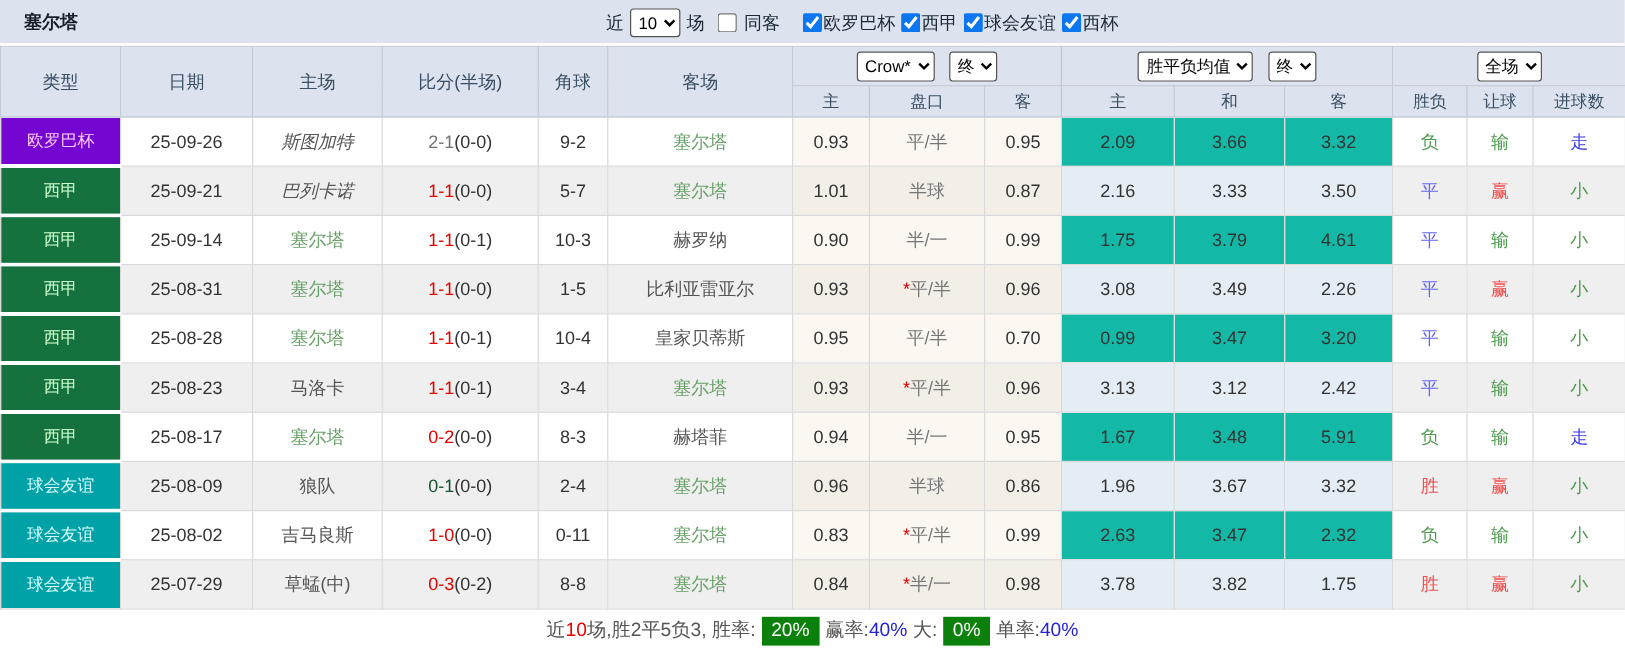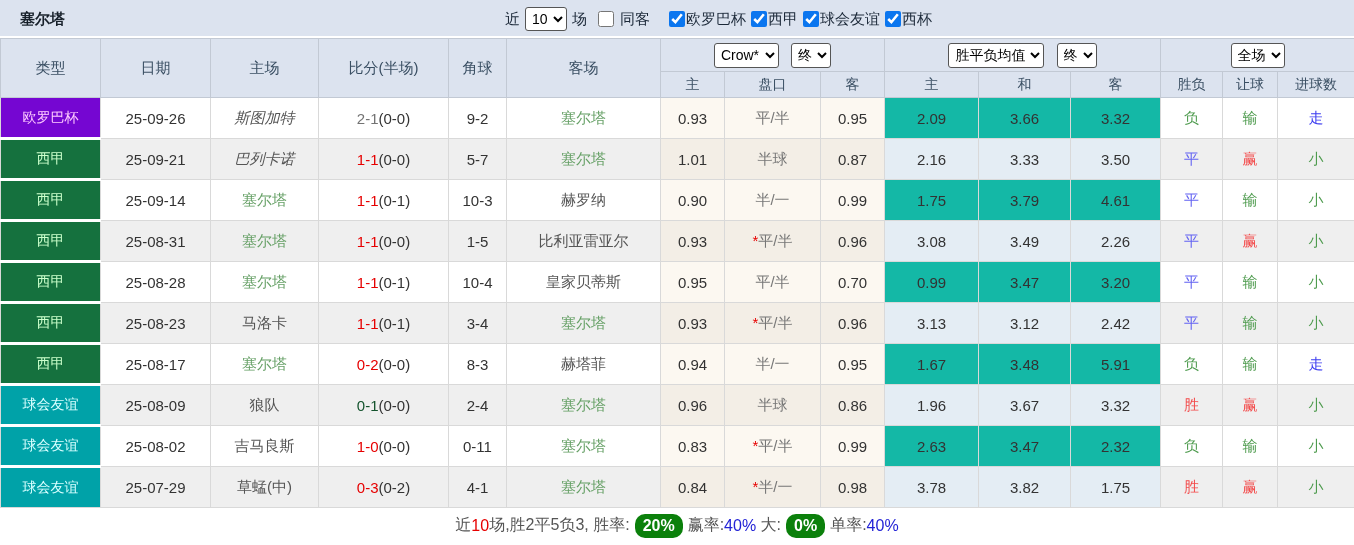--- a/index.html
+++ b/index.html
@@ -30,21 +30,21 @@
   tbody tr:nth-child(even) td.lblue { background:#E4EDF4; }
   td.type-cell { font-size:14px; border-bottom:3px solid #fff; }
   tbody tr:last-child td.type-cell { border-bottom:1px solid #D9D9D9; }
   .goals { }
   .half { color:#333; }
   .star { }
   td.handicap { color:#777; }
 
   
   .footer { height:35px; display:flex; align-items:center; justify-content:center; font-size:16px; color:#555; white-space:pre; }
-  .badge { color:#fff; font-weight:bold; padding:3px 8px; margin:0 5px;border-radius:10px; }
+  .badge { color:#fff; font-weight:normal; padding:3px 8px; margin:0 5px; }
 </style>
 </head>
 <body>
 
 <div class="topbar">
   <span class="team-title">塞尔塔</span>
   <div class="filters">
     <span>近</span>
     <select>
       <option>10</option>
@@ -273,21 +273,21 @@
         <td class="lblue">2.32</td>
         <td class="plain" style="color: rgb(78, 155, 78);">负</td>
         <td class="plain" style="color: rgb(78, 155, 78);">输</td>
         <td class="plain" style="color: rgb(78, 155, 78);">小</td>
       </tr>
       <tr>
         <td class="type-cell" style="background: rgb(0, 162, 168); color: rgb(216, 255, 255);">球会友谊</td>
         <td class="plain">25-07-29</td>
         <td class="plain" style="color: rgb(85, 85, 85);">草蜢(中)</td>
         <td class="plain"><span class="goals" style="color: rgb(230, 0, 0);">0-3</span><span class="half">(0-2)</span></td>
-        <td class="plain">4-1</td>
+        <td class="plain">8-8</td>
         <td class="plain" style="color: rgb(102, 160, 102);">塞尔塔</td>
         <td class="cream">0.84</td>
         <td class="cream handicap"><span class="star" style="color: rgb(230, 0, 0);">*</span>半/一</td>
         <td class="cream">0.98</td>
         <td class="lblue">3.78</td>
         <td class="lblue">3.82</td>
         <td class="lblue">1.75</td>
         <td class="plain" style="color: rgb(243, 75, 75);">胜</td>
         <td class="plain" style="color: rgb(243, 75, 75);">赢</td>
         <td class="plain" style="color: rgb(78, 155, 78);">小</td>

